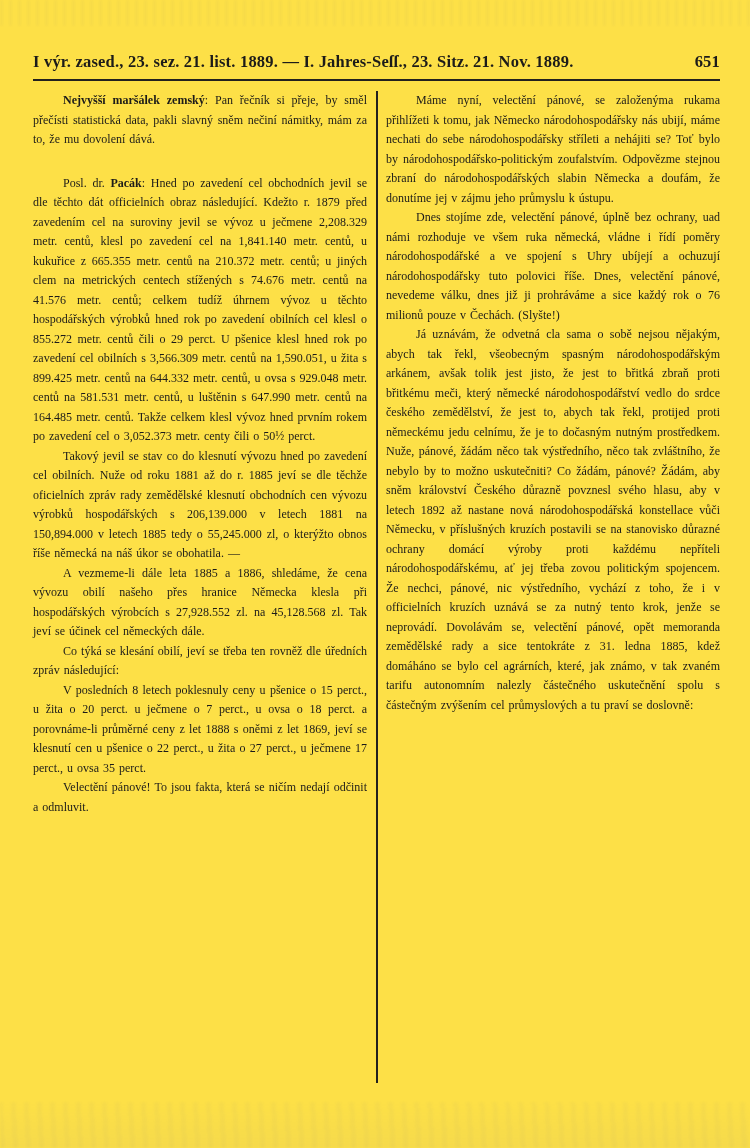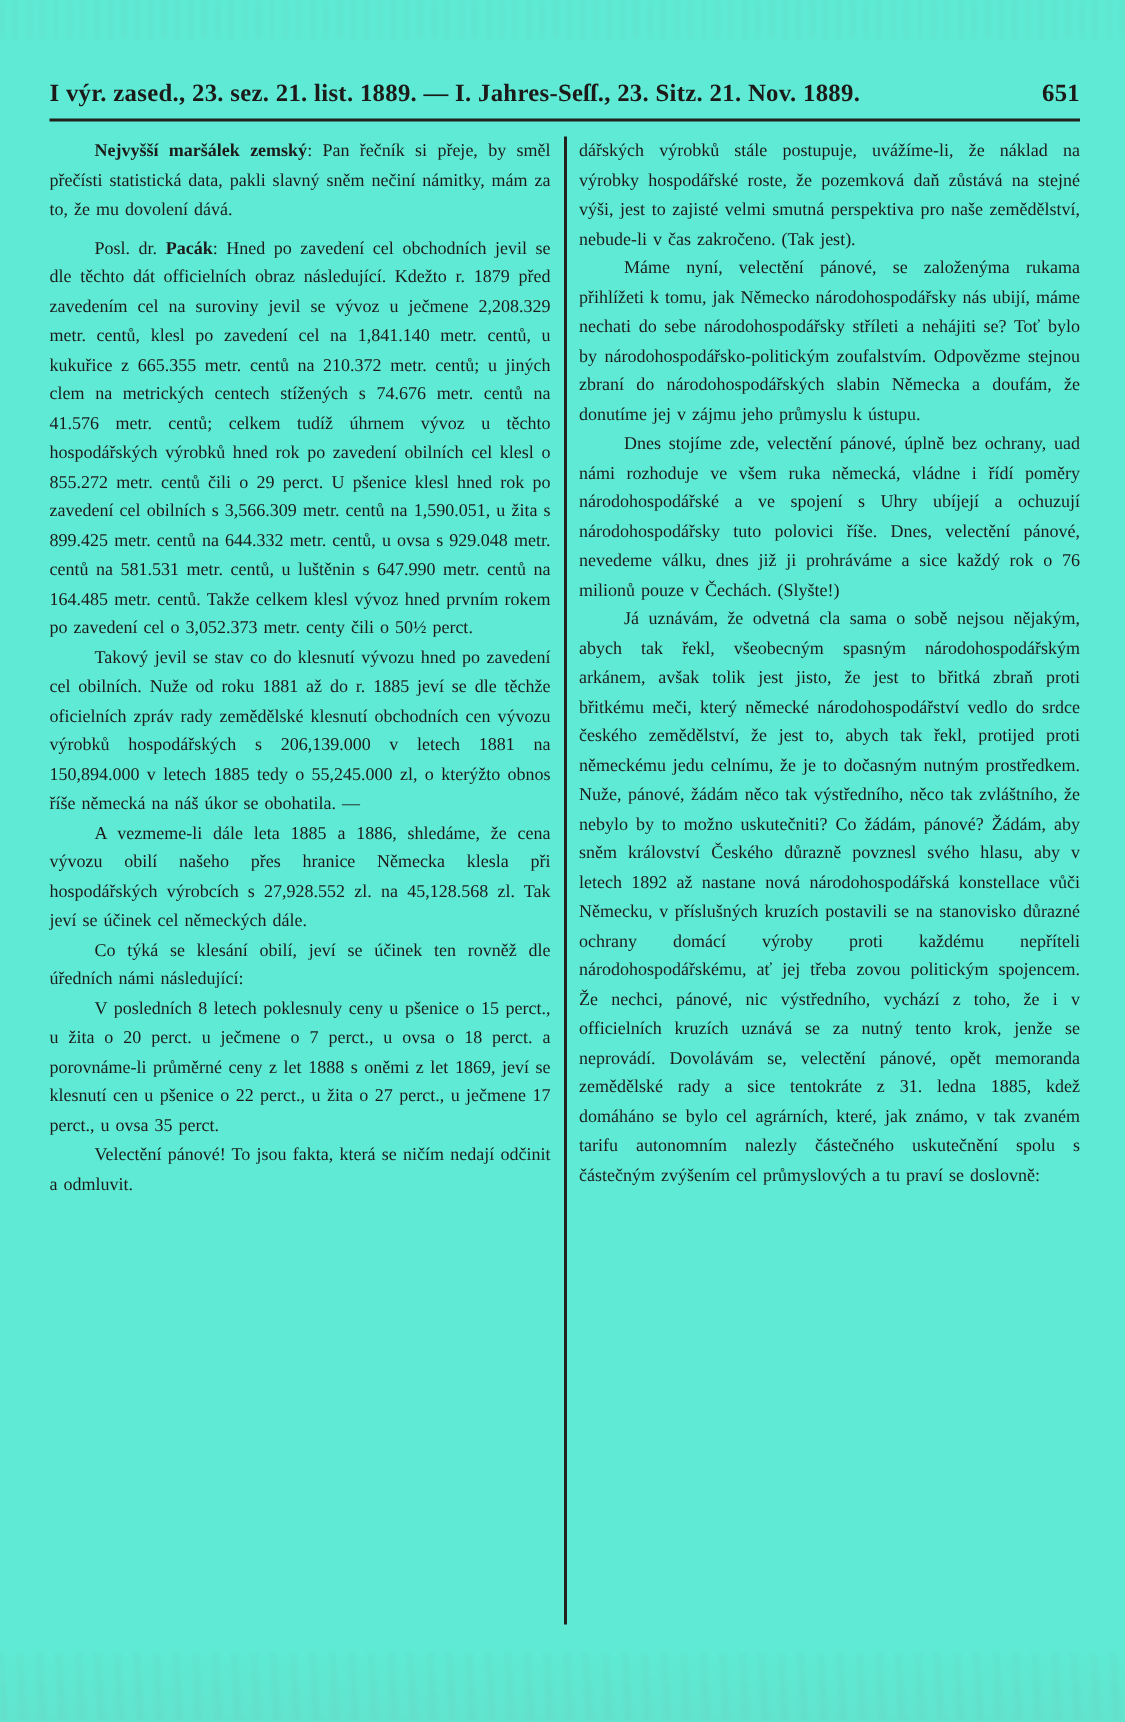--- a/index.html
+++ b/index.html
@@ -5,21 +5,21 @@
   html, body {
     margin: 0;
     padding: 0;
     background: #e9e7e2;
   }
   .page {
     position: relative;
     width: 750px;
     height: 1148px;
     margin: 0 auto;
-    background: #5eead4;
+    background: #fde047;
     color: #1c1b19;
     font-family: "Liberation Serif", "DejaVu Serif", serif;
     box-sizing: border-box;
     padding: 52px 30px 16px 33px;
     overflow: hidden;
   }
   
   .scan-noise-top, .scan-noise-bottom {
     position: absolute;
     left: 0;
@@ -71,21 +71,21 @@
     height: 992px;
     background: #23211e;
     margin: 0 8px 0 9px;
     flex: 0 0 auto;
   }
   p.para {
     margin: 0;
     text-indent: 30px;
   }
   p.para.no-indent { text-indent: 0; }
-  p.para.gap-before { margin-top: 6px; }
+  p.para.gap-before { margin-top: 24px; }
   b.speaker { font-weight: 700; }
   .fraktur { font-weight: 700; }
 </style>
 </head>
 <body>
 
 <div class="page">
   <div class="scan-noise-top"></div>
 
   <div class="header">
@@ -94,29 +94,28 @@
   </div>
   <div class="header-rule"></div>
 
   <div class="columns">
 
     <div class="col">
       <p class="para"><b class="speaker">Nejvyšší maršálek zemský</b><span>: Pan řečník si přeje, by směl přečísti statistická data, pakli slavný sněm nečiní námitky, mám za to, že mu dovolení dává.</span></p>
       <p class="para gap-before"><span>Posl. dr. </span><b class="speaker">Pacák</b><span>: Hned po zavedení cel obchodních jevil se dle těchto dát officielních obraz následující. Kdežto r. 1879 před zavedením cel na suroviny jevil se vývoz u ječmene 2,208.329 metr. centů, klesl po zavedení cel na 1,841.140 metr. centů, u kukuřice z 665.355 metr. centů na 210.372 metr. centů; u jiných clem na metrických centech stížených s 74.676 metr. centů na 41.576 metr. centů; celkem tudíž úhrnem vývoz u těchto hospodářských výrobků hned rok po zavedení obilních cel klesl o 855.272 metr. centů čili o 29 perct. U pšenice klesl hned rok po zavedení cel obilních s 3,566.309 metr. centů na 1,590.051, u žita s 899.425 metr. centů na 644.332 metr. centů, u ovsa s 929.048 metr. centů na 581.531 metr. centů, u luštěnin s 647.990 metr. centů na 164.485 metr. centů. Takže celkem klesl vývoz hned prvním rokem po zavedení cel o 3,052.373 metr. centy čili o 50½ perct.</span></p>
       <p class="para"><span>Takový jevil se stav co do klesnutí vývozu hned po zavedení cel obilních. Nuže od roku 1881 až do r. 1885 jeví se dle těchže oficielních zpráv rady zemědělské klesnutí obchodních cen vývozu výrobků hospodářských s 206,139.000 v letech 1881 na 150,894.000 v letech 1885 tedy o 55,245.000 zl, o kterýžto obnos říše německá na náš úkor se obohatila. —</span></p>
       <p class="para"><span>A vezmeme-li dále leta 1885 a 1886, shledáme, že cena vývozu obilí našeho přes hranice Německa klesla při hospodářských výrobcích s 27,928.552 zl. na 45,128.568 zl. Tak jeví se účinek cel německých dále.</span></p>
-      <p class="para"><span>Co týká se klesání obilí, jeví se účinek ten rovněž dle úředních námi následující:</span></p>
+      <p class="para"><span>Co týká se klesání obilí, jeví se třeba ten rovněž dle úředních zpráv následující:</span></p>
       <p class="para"><span>V posledních 8 letech poklesnuly ceny u pšenice o 15 perct., u žita o 20 perct. u ječmene o 7 perct., u ovsa o 18 perct. a porovnáme-li průměrné ceny z let 1888 s oněmi z let 1869, jeví se klesnutí cen u pšenice o 22 perct., u žita o 27 perct., u ječmene 17 perct., u ovsa 35 perct.</span></p>
       <p class="para"><span>Velectění pánové! To jsou fakta, která se ničím nedají odčinit a odmluvit.</span></p>
     </div>
 
     <div class="col-divider"></div>
 
     <div class="col">
-      <p class="para no-indent"><span>dářských výrobků stále postupuje, uvážíme-li, že náklad na výrobky hospodářské roste, že pozemková daň zůstává na stejné výši, jest to zajisté velmi smutná perspektiva pro naše zemědělství, nebude-li v čas zakročeno. (Tak jest).</span></p>
       <p class="para"><span>Máme nyní, velectění pánové, se založenýma rukama přihlížeti k tomu, jak Německo národohospodářsky nás ubijí, máme nechati do sebe národohospodářsky stříleti a nehájiti se? Toť bylo by národohospodářsko-politickým zoufalstvím. Odpovězme stejnou zbraní do národohospodářských slabin Německa a doufám, že donutíme jej v zájmu jeho průmyslu k ústupu.</span></p>
       <p class="para"><span>Dnes stojíme zde, velectění pánové, úplně bez ochrany, uad námi rozhoduje ve všem ruka německá, vládne i řídí poměry národohospodářské a ve spojení s Uhry ubíjejí a ochuzují národohospodářsky tuto polovici říše. Dnes, velectění pánové, nevedeme válku, dnes již ji prohráváme a sice každý rok o 76 milionů pouze v Čechách. (Slyšte!)</span></p>
       <p class="para"><span>Já uznávám, že odvetná cla sama o sobě nejsou nějakým, abych tak řekl, všeobecným spasným národohospodářským arkánem, avšak tolik jest jisto, že jest to břitká zbraň proti břitkému meči, který německé národohospodářství vedlo do srdce českého zemědělství, že jest to, abych tak řekl, protijed proti německému jedu celnímu, že je to dočasným nutným prostředkem. Nuže, pánové, žádám něco tak výstředního, něco tak zvláštního, že nebylo by to možno uskutečniti? Co žádám, pánové? Žádám, aby sněm království Českého důrazně povznesl svého hlasu, aby v letech 1892 až nastane nová národohospodářská konstellace vůči Německu, v příslušných kruzích postavili se na stanovisko důrazné ochrany domácí výroby proti každému nepříteli národohospodářskému, ať jej třeba zovou politickým spojencem. Že nechci, pánové, nic výstředního, vychází z toho, že i v officielních kruzích uznává se za nutný tento krok, jenže se neprovádí. Dovolávám se, velectění pánové, opět memoranda zemědělské rady a sice tentokráte z 31. ledna 1885, kdež domáháno se bylo cel agrárních, které, jak známo, v tak zvaném tarifu autonomním nalezly částečného uskutečnění spolu s částečným zvýšením cel průmyslových a tu praví se doslovně:</span></p>
     </div>
 
   </div>
 
   <div class="scan-noise-bottom"></div>
 </div>
 

